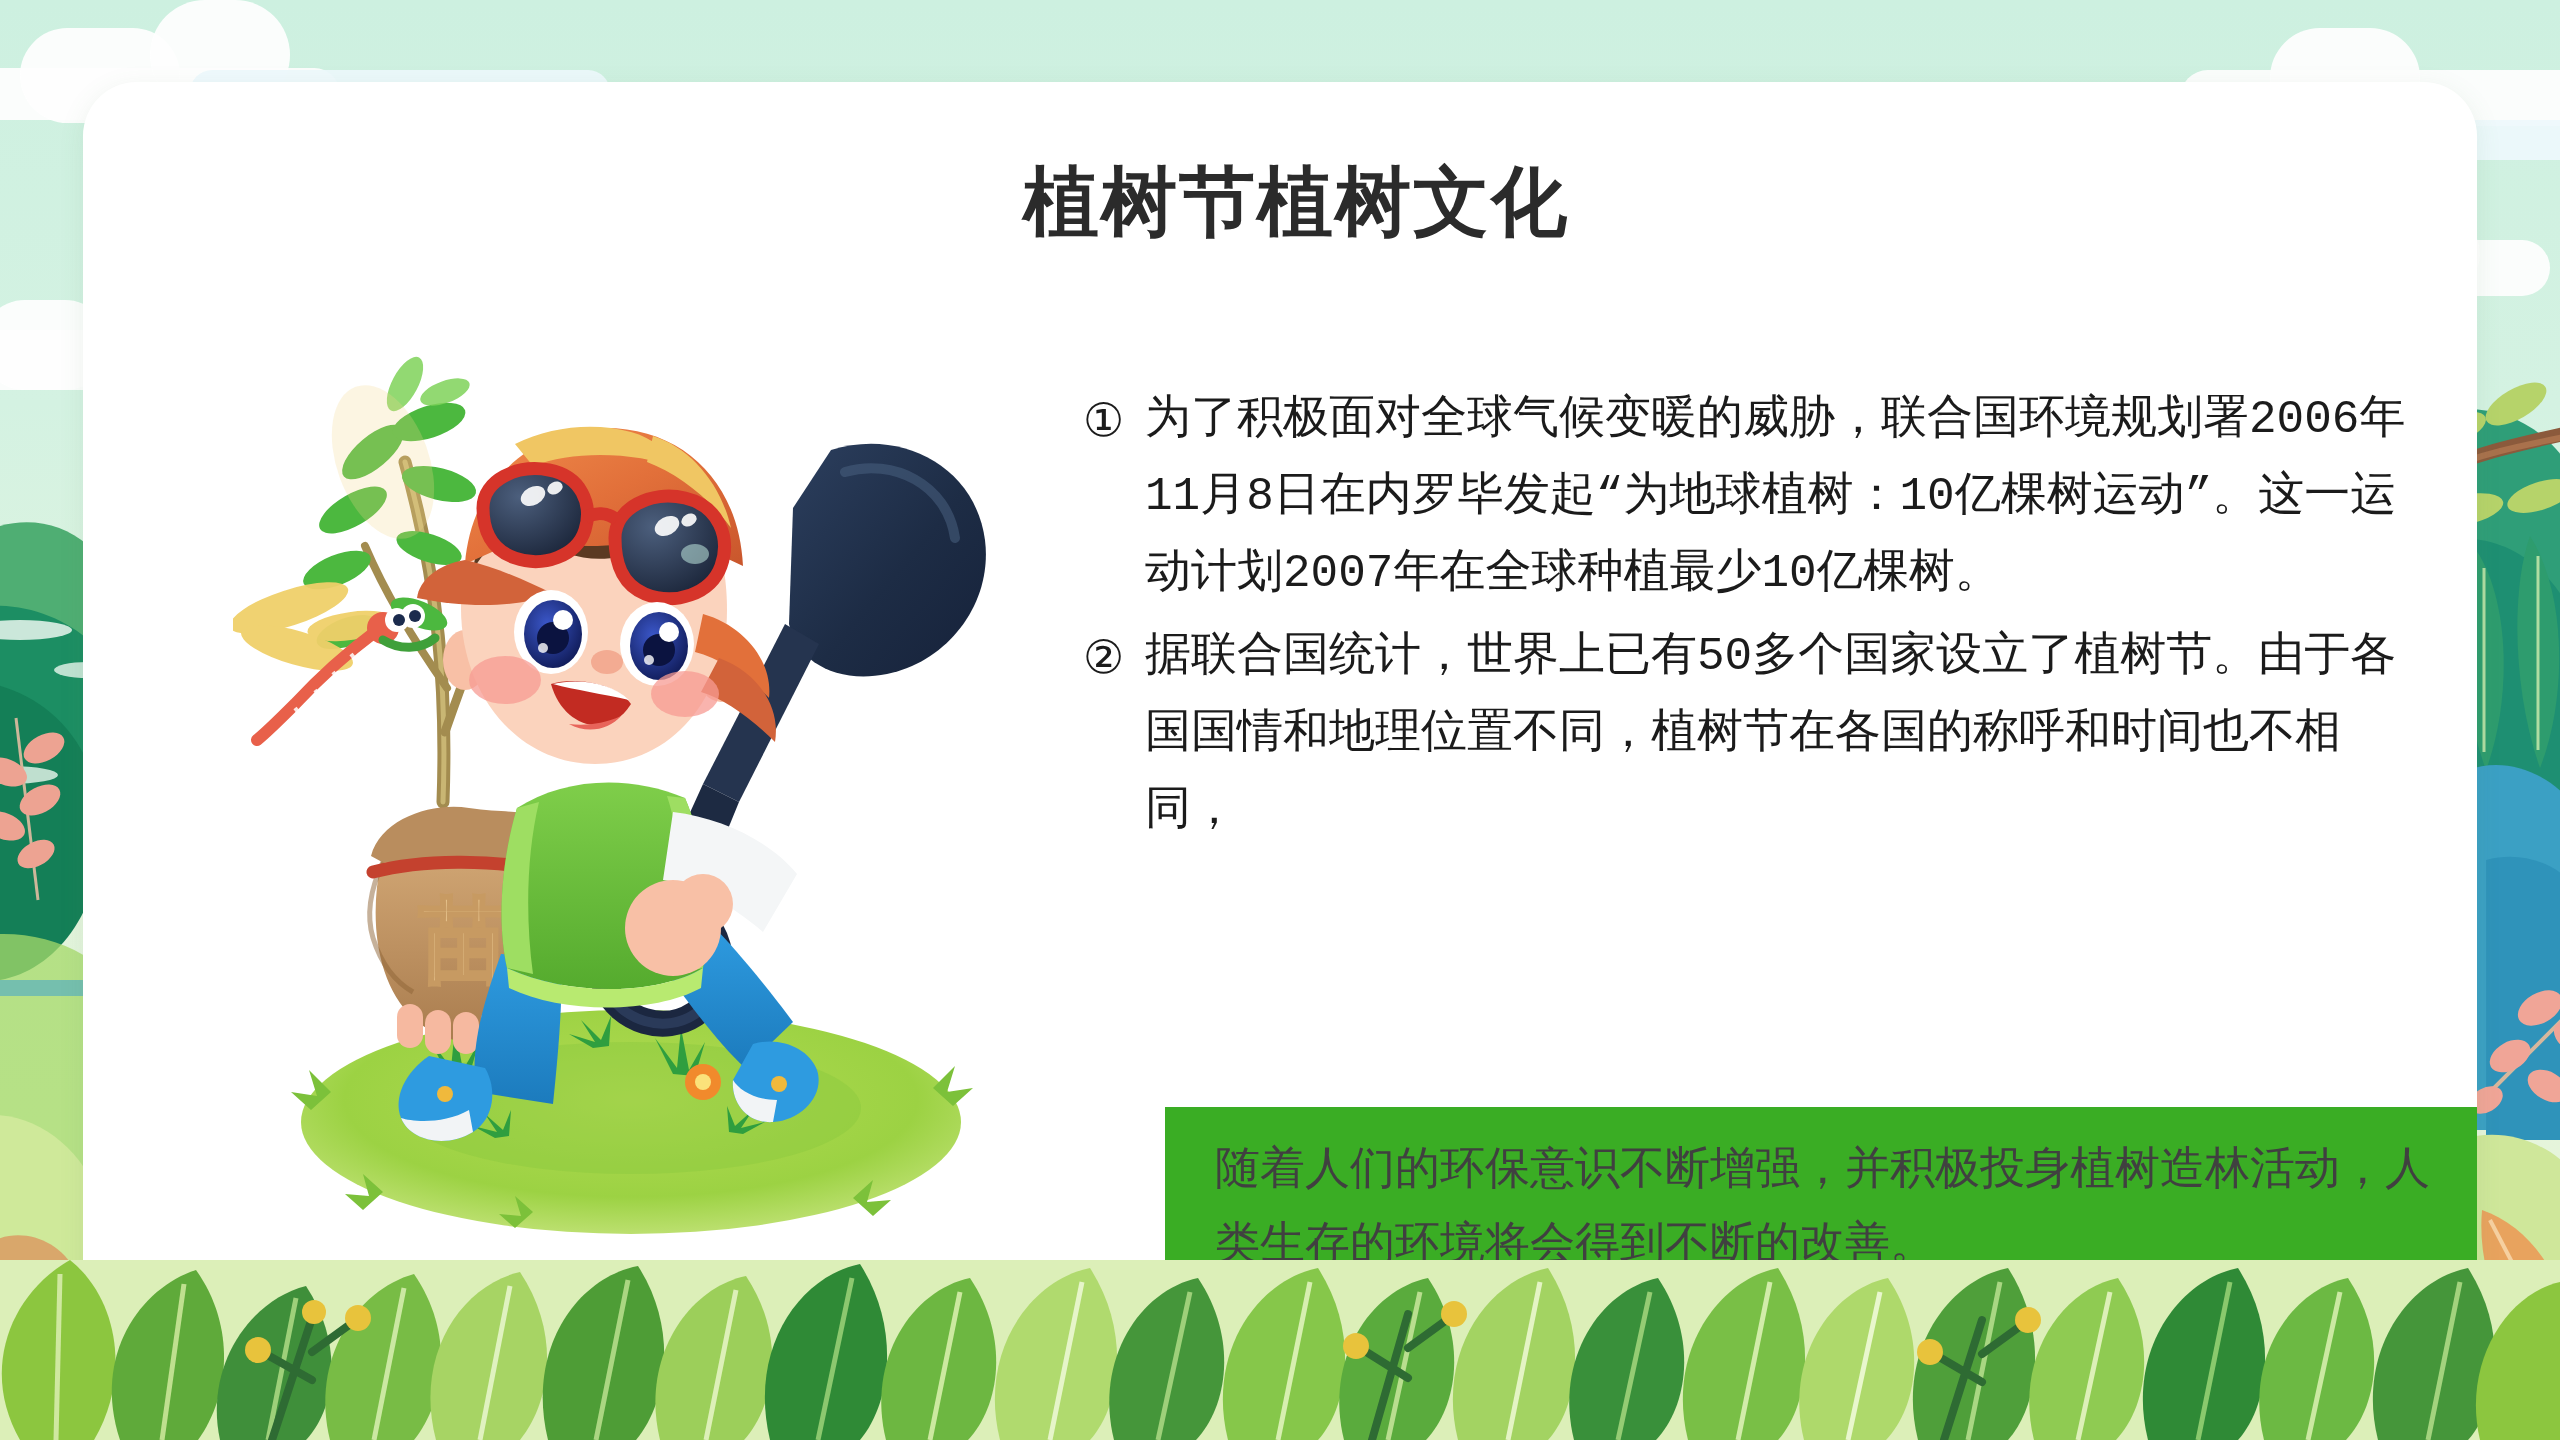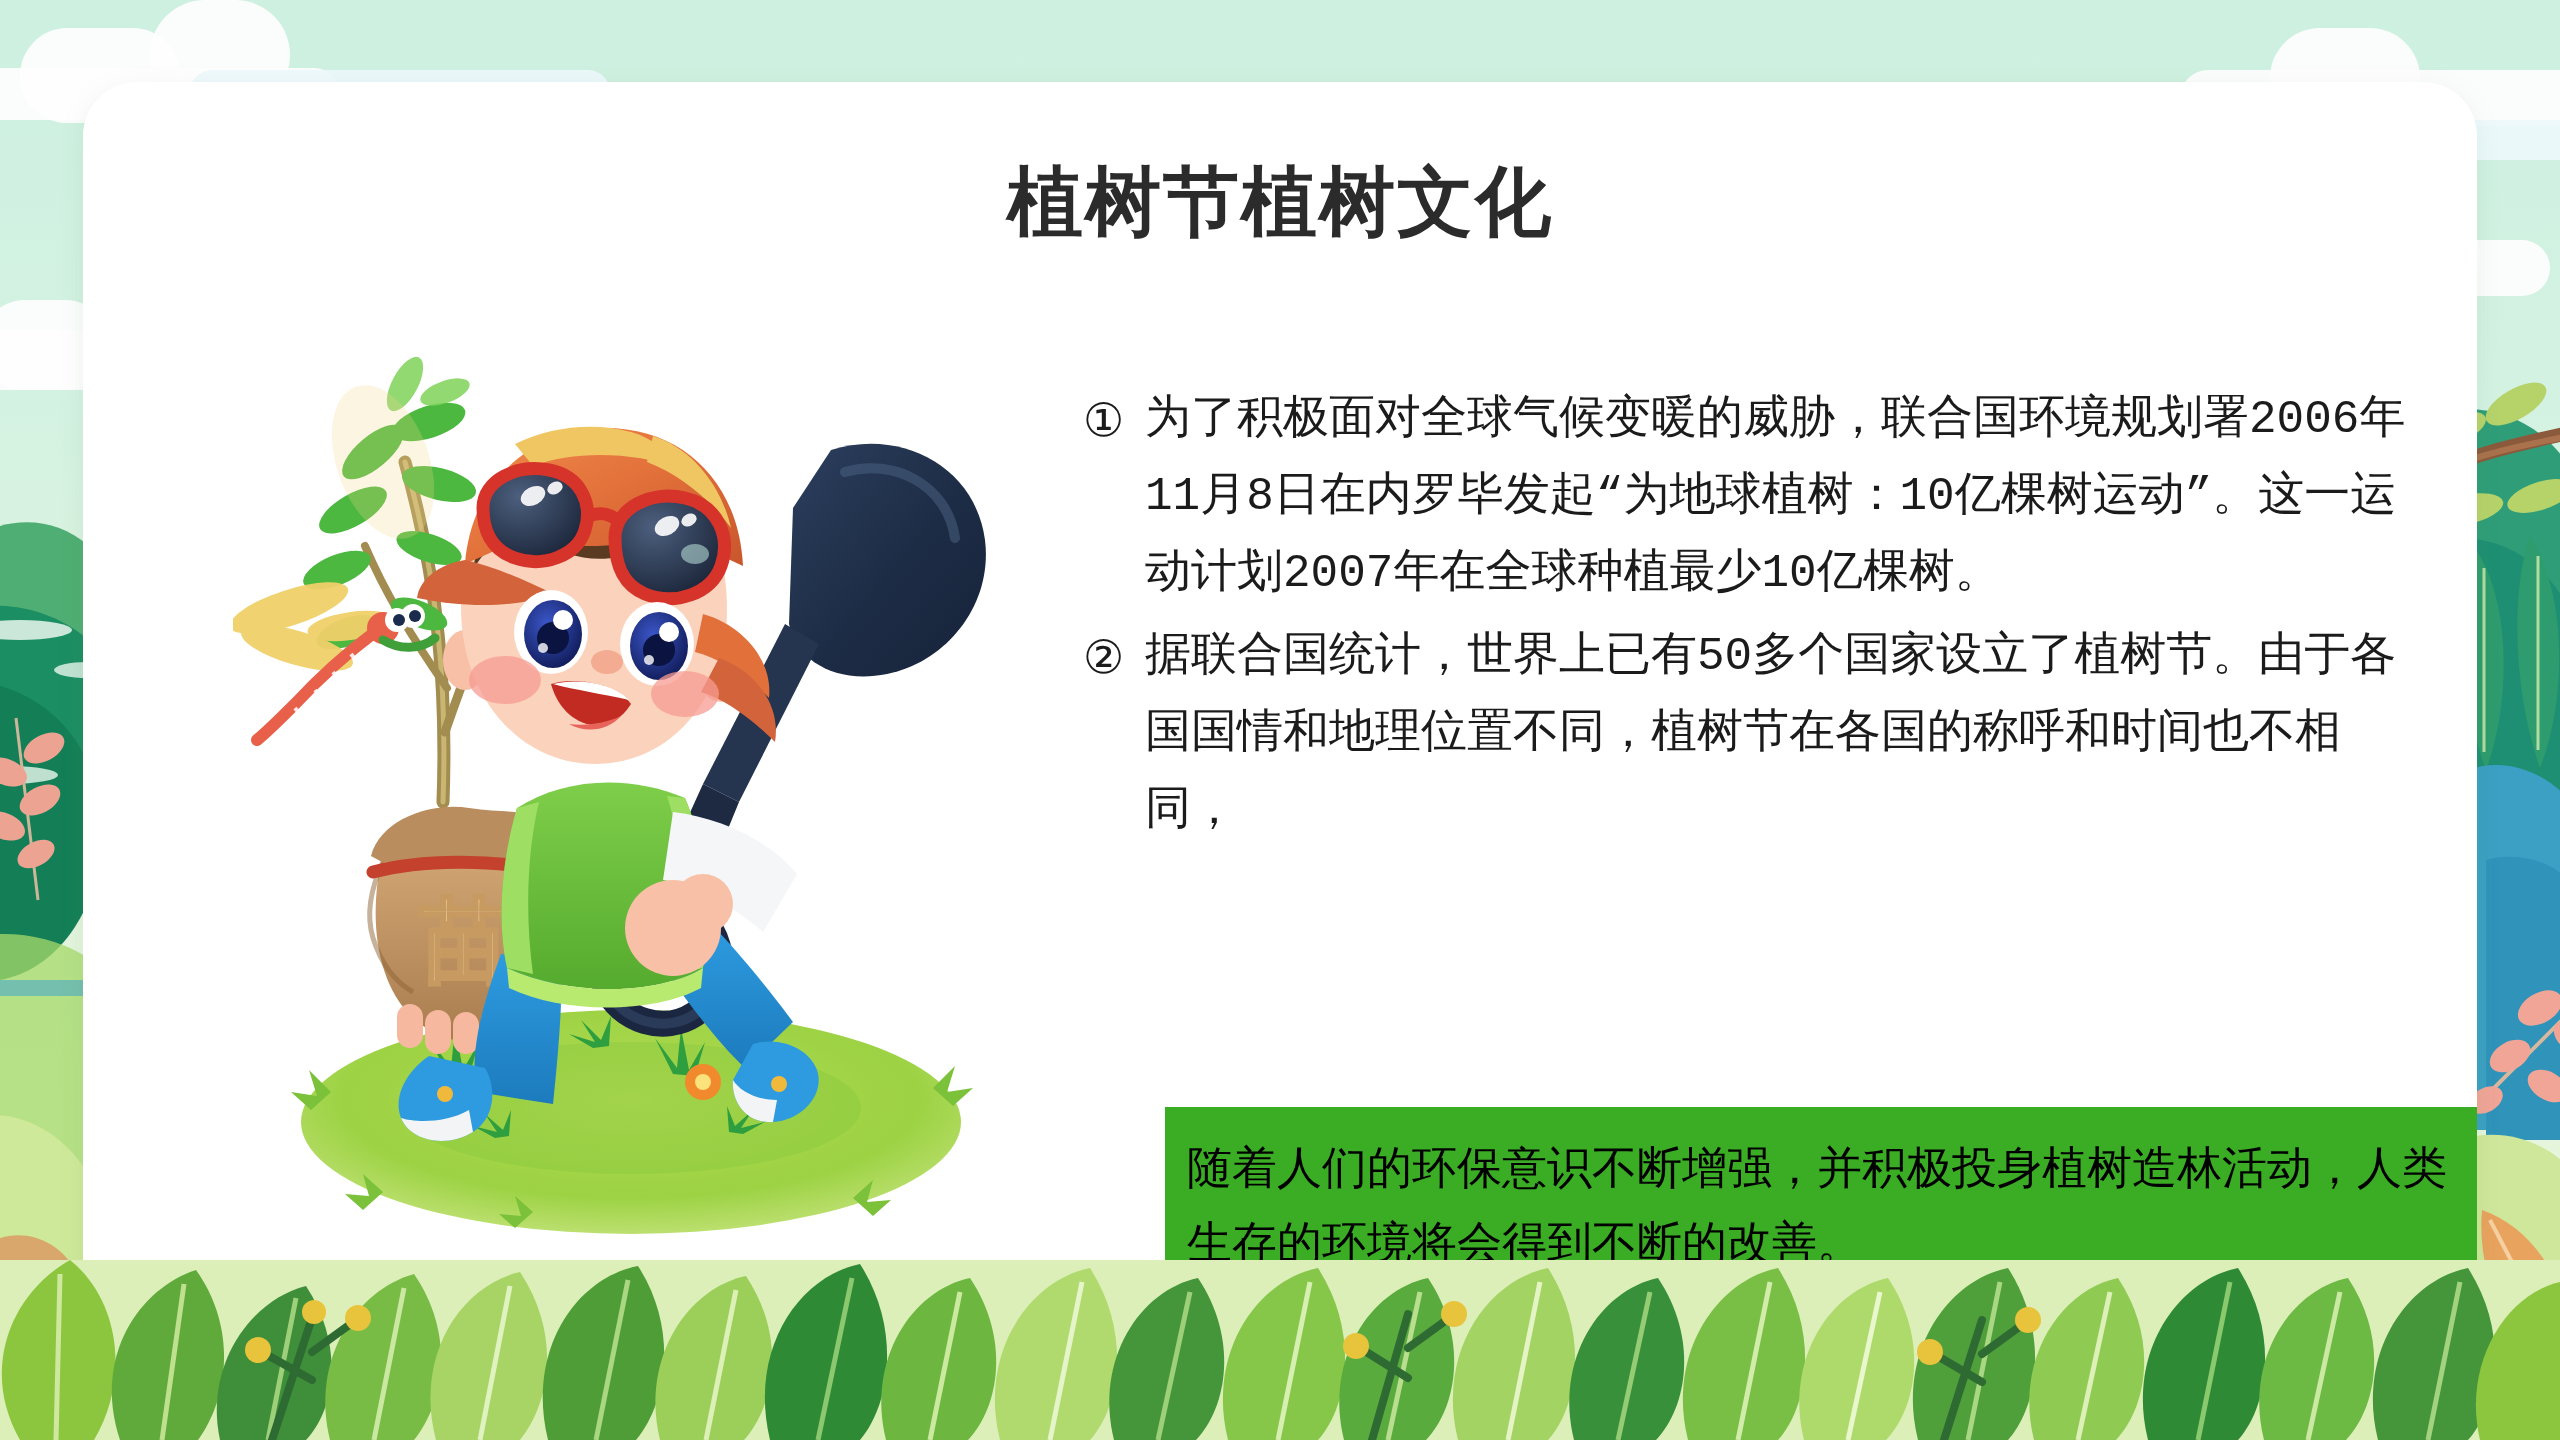--- a/index.html
+++ b/index.html
@@ -37,20 +37,21 @@
     position:absolute;left:83px;top:82px;width:2394px;height:1280px;
     background:#ffffff;border-radius:54px;
     box-shadow:0 6px 26px rgba(90,140,90,.10);
     overflow:hidden;
   }
 
   .title{
     position:absolute;left:0;top:78px;width:2394px;text-align:center;
     font-size:76px;font-weight:bold;letter-spacing:2px;color:#2b2b2b;
     line-height:1.1;
+    padding-left:16px;
   }
 
   
   .illus{position:absolute;left:150px;top:250px;width:790px;height:920px;}
 
   
   .textcol{position:absolute;left:1000px;top:300px;width:1330px;}
   .para{
     display:flex;align-items:flex-start;
     font-size:46px;line-height:77px;color:#1b1b1b;
@@ -58,22 +59,22 @@
   }
   .marker{flex:0 0 auto;width:62px;font-size:46px;line-height:77px;}
   .ptext{flex:1 1 auto;font-size:46px;line-height:77px;font-family:Liberation Mono, monospace;}
 
   .greenbox{
     position:absolute;left:1082px;top:1025px;width:1320px;height:196px;
     background:#3aad24;
     display:flex;align-items:center;
   }
   .greenbox .gtext{
-    color:#000000;font-size:45px;line-height:75px;
-    padding:0 22px;width:100%;box-sizing:border-box;
+    color:#404040;font-size:45px;line-height:75px;
+    padding:0 22px;width:100%;box-sizing:border-box;margin-left:28px;
   }
 </style>
 </head>
 <body>
 
 <div id="slide">
 
   <div class="bg-base"></div>
 
   <div class="cloud-grp" style="left:-40px;top:10px;">

